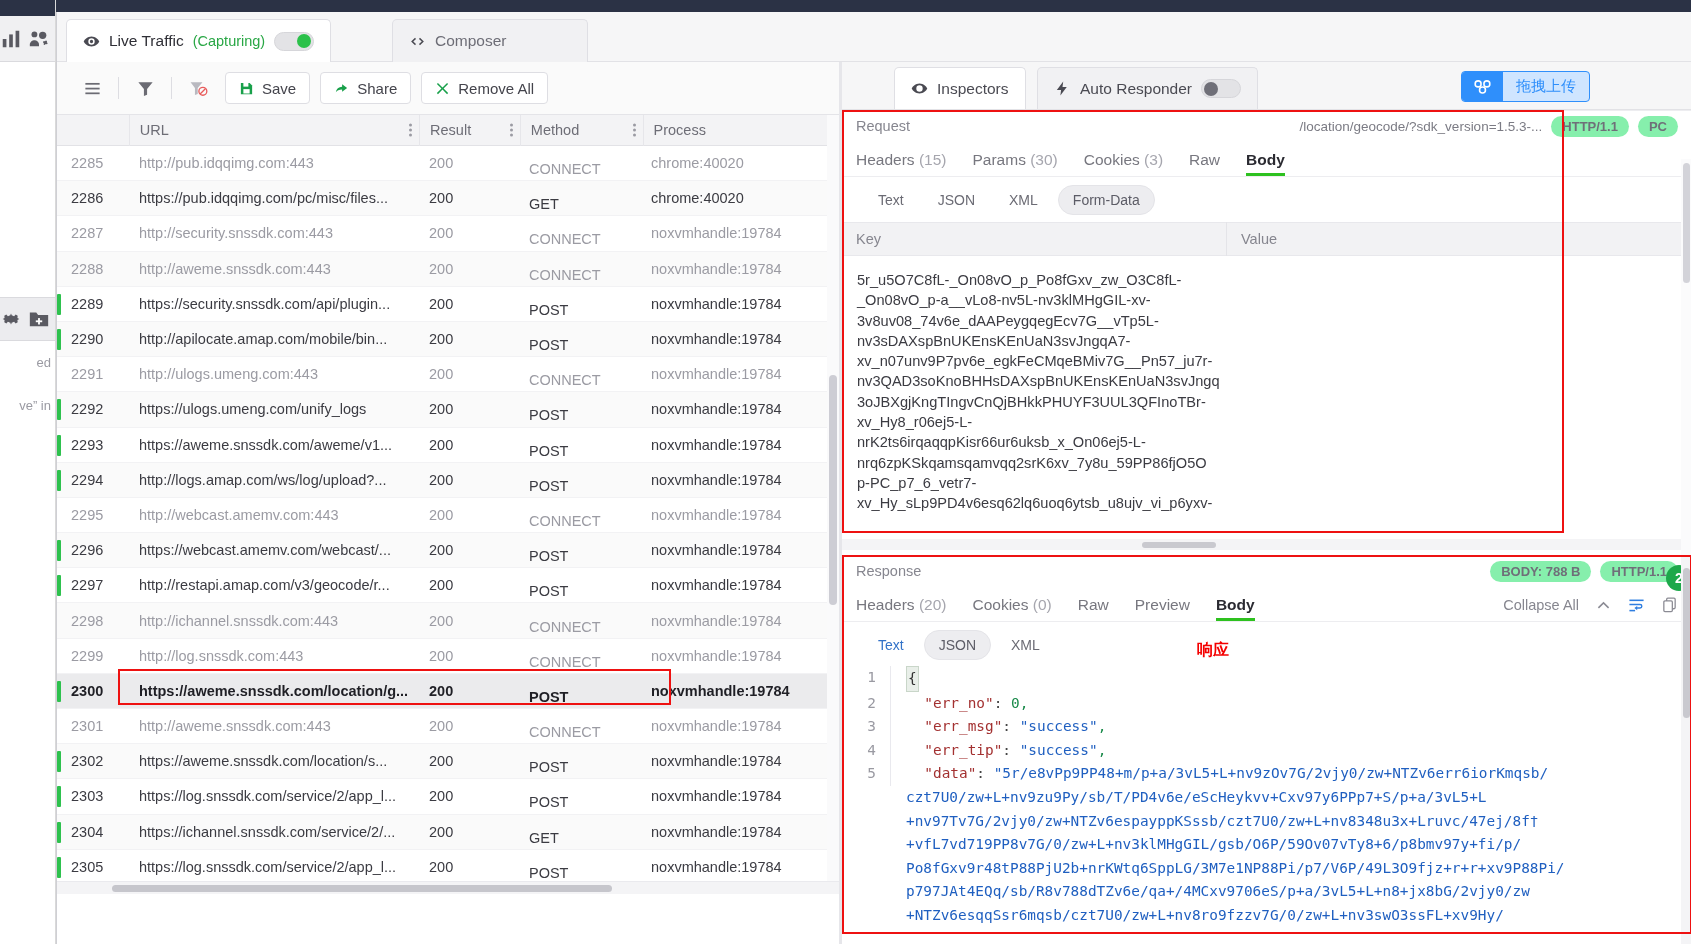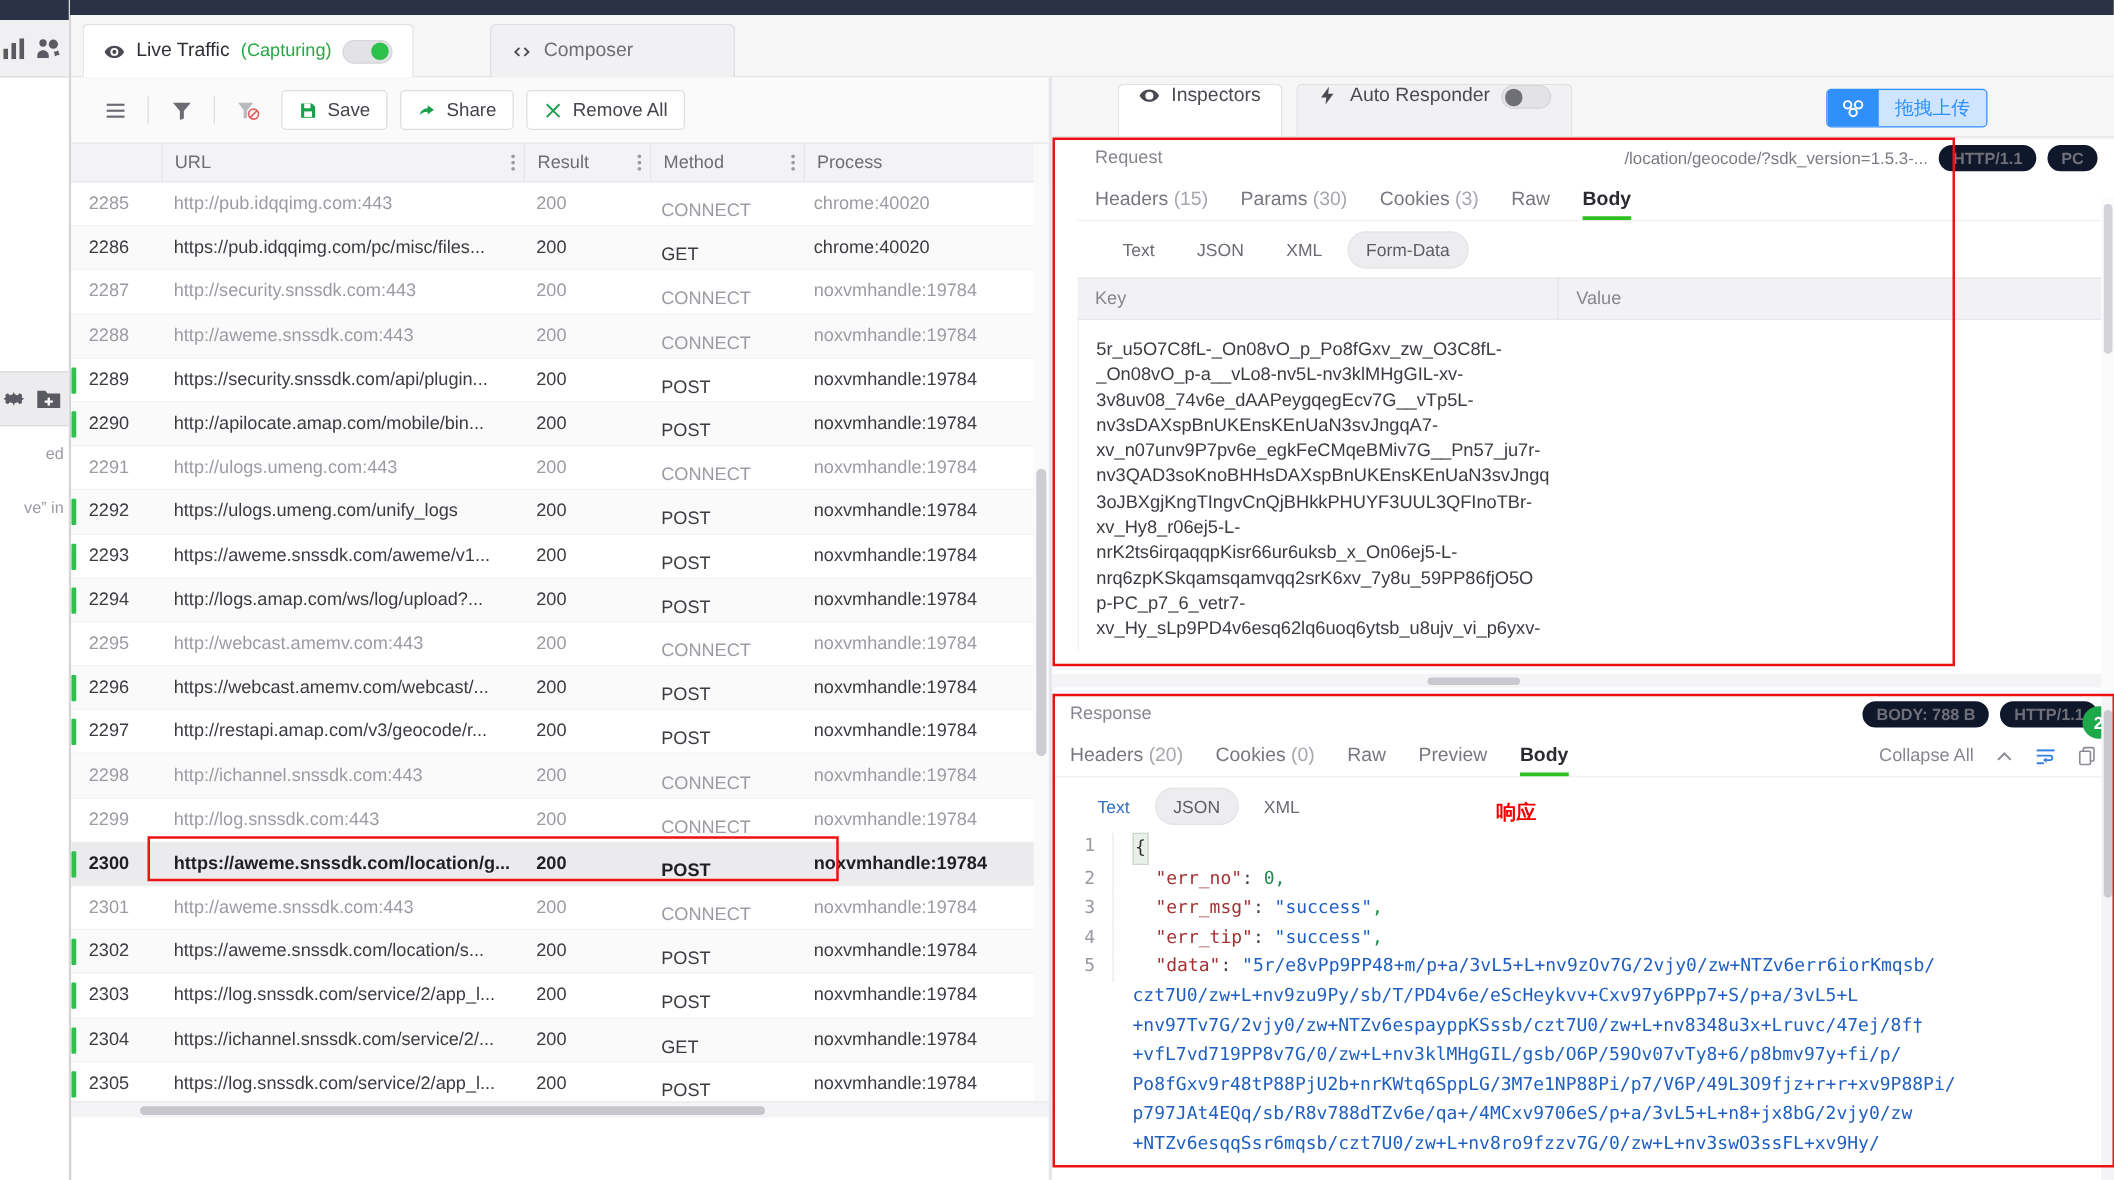--- a/index.html
+++ b/index.html
@@ -177,21 +177,21 @@
     position: absolute; left: 785px; top: 50px; width: 850px; height: 882px;
     background: #fff;
   }
   #rtabs {
     position: absolute; left: 0; top: 0; width: 850px; height: 48px;
     background: #f6f6f7; border-bottom: 1px solid #e2e2e6;
   }
   .rtab {
     position: absolute; top: 5px; height: 42px;
     border: 1px solid #dfdfe4; border-bottom: none; border-radius: 5px 5px 0 0;
-    display: flex; align-items: flex-start; gap: 9px; padding: 0 16px;
+    display: flex; align-items: center; gap: 9px; padding: 0 16px;
     font-size: 15.5px; color: #4a4a52; background: #f1f1f3;
   }
   .rtab.active { background: #fff; }
   #rtab-insp { left: 52px; }
   #rtab-auto { left: 195px; }
   #upload-btn {
     position: absolute; right: 102px; top: 9px;
     height: 31px; display: flex; align-items: center;
     border-radius: 4px; overflow: hidden;
     border: 1px solid #2f8ffb; background: #cfe5ff;
@@ -199,30 +199,30 @@
   #upload-btn .ub-ic {
     width: 41px; height: 100%; background: #2f8ffb;
     display: flex; align-items: center; justify-content: center; color: #fff;
   }
   #upload-btn .ub-ic svg { width: 21px; height: 21px; fill: currentColor; }
   #upload-btn .ub-lb { padding: 0 13px; font-size: 15px; color: #2f8ffb; }
 
   
   #req-pane {
     position: absolute; left: 0; top: 48px; width: 850px; height: 440px;
-    background: #fff; border-top: 1px solid #ededf0; padding-left: 20px;
+    background: #fff; border-top: 1px solid #ededf0;
   }
   .pane-title-row {
     height: 30px; display: flex; align-items: center; padding: 0 14px;
     font-size: 14.5px; color: #86868f; justify-content: space-between;
   }
   .ptr-right { display: flex; align-items: center; gap: 9px; }
   .url-frag { font-size: 13.5px; color: #7b7b84; }
   .badge {
-    background: #0f172a; color: #6f6f79; border-radius: 11px;
+    background: #86efac; color: #6f6f79; border-radius: 11px;
     padding: 3px 11px; font-size: 13px; font-weight: 600; white-space: nowrap;
   }
   .subtabs {
     height: 36px; display: flex; align-items: flex-end; gap: 26px;
     padding: 0 14px 0 14px; border-bottom: 1px solid #ededf0;
   }
   .stab {
     position: relative; font-size: 15.5px; color: #77777f;
     padding-bottom: 7px;
   }

